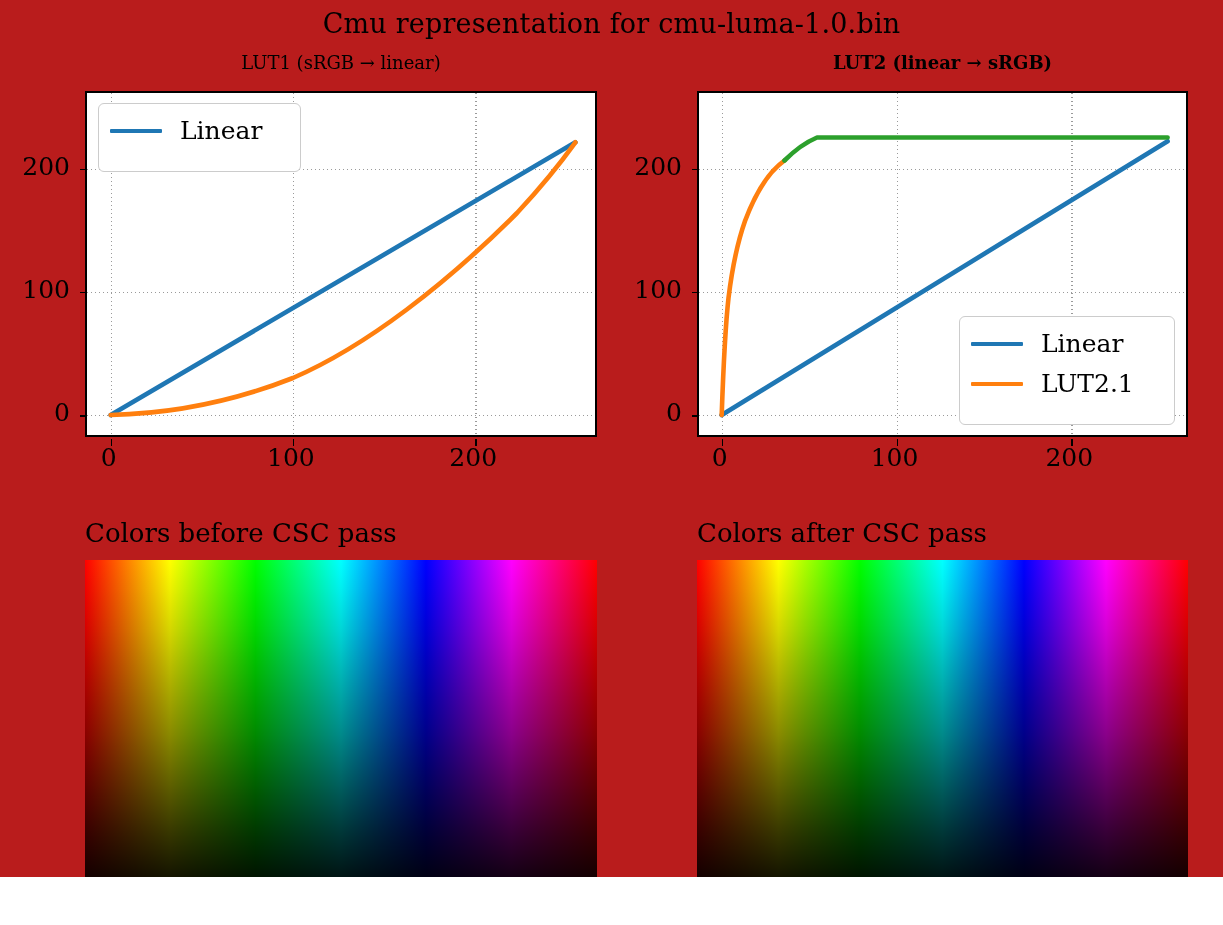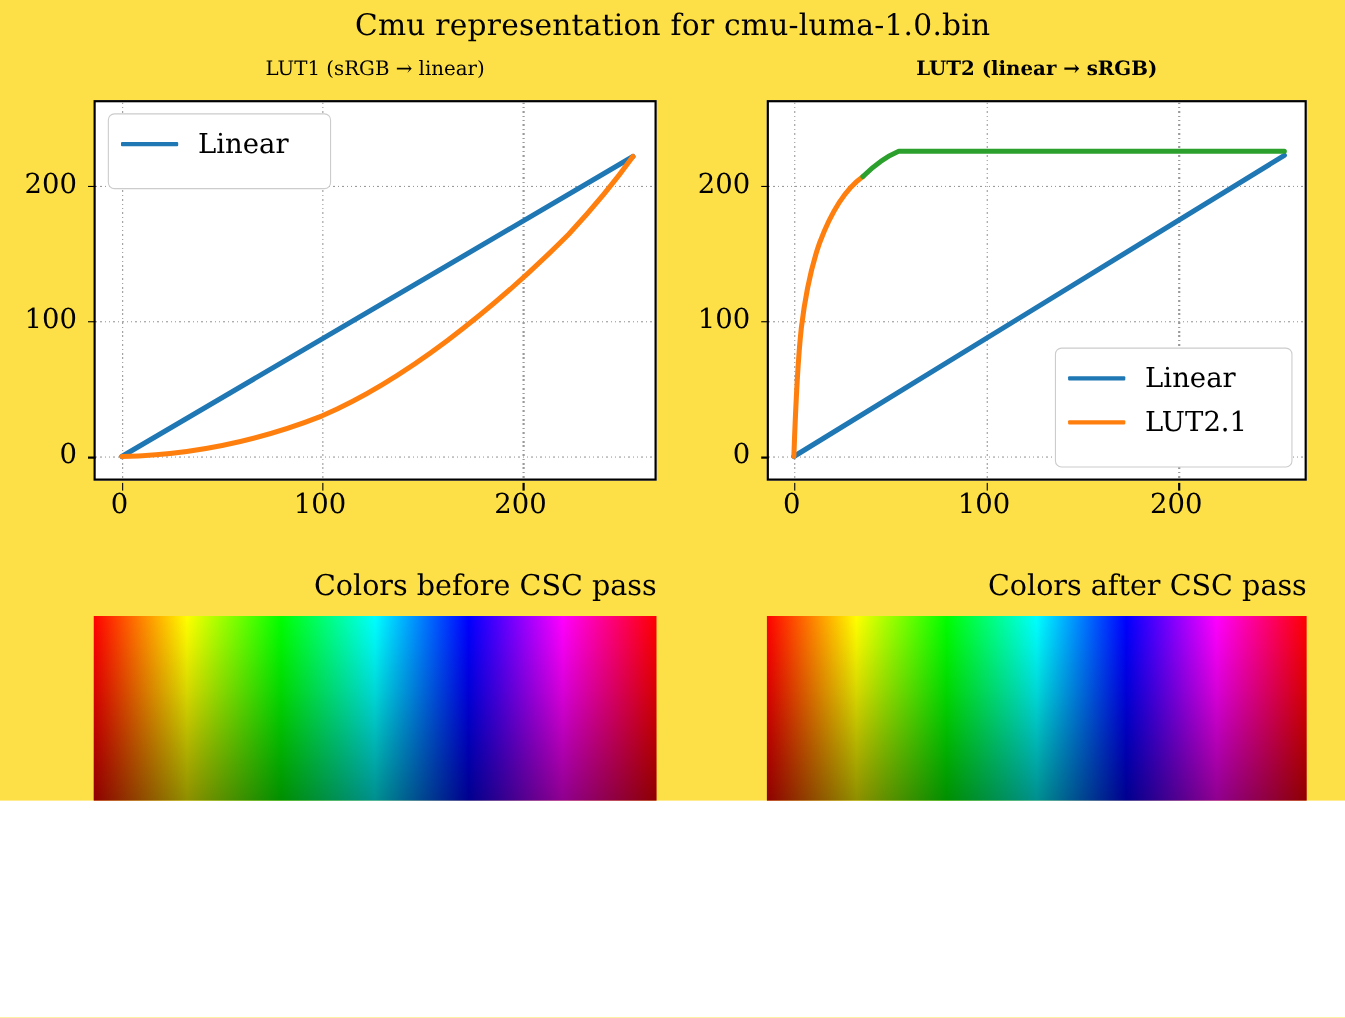--- a/index.html
+++ b/index.html
@@ -8,22 +8,22 @@
     padding: 0;
     background: #ffffff;
   }
   body {
     font-family: "DejaVu Serif", "Liberation Serif", serif;
     color: #000000;
   }
   #figure {
     position: relative;
     width: 1223px;
-    height: 728px;
-    background: #fde047;
+    height: 877px;
+    background: #b91c1c;
     overflow: hidden;
   }
 
   
   .suptitle {
     position: absolute;
     left: 0;
     top: 8px;
     width: 1223px;
     text-align: center;
@@ -34,21 +34,21 @@
   }
   .axtitle {
     position: absolute;
     text-align: center;
     font-size: 18px;
     line-height: 30px;
     white-space: nowrap;
   }
   .imgtitle {
     position: absolute;
-    text-align: right;
+    text-align: left;
     font-size: 26px;
     line-height: 30px;
     white-space: nowrap;
   }
 
   
   .axes {
     position: absolute;
     background: #ffffff;
     box-sizing: border-box;

